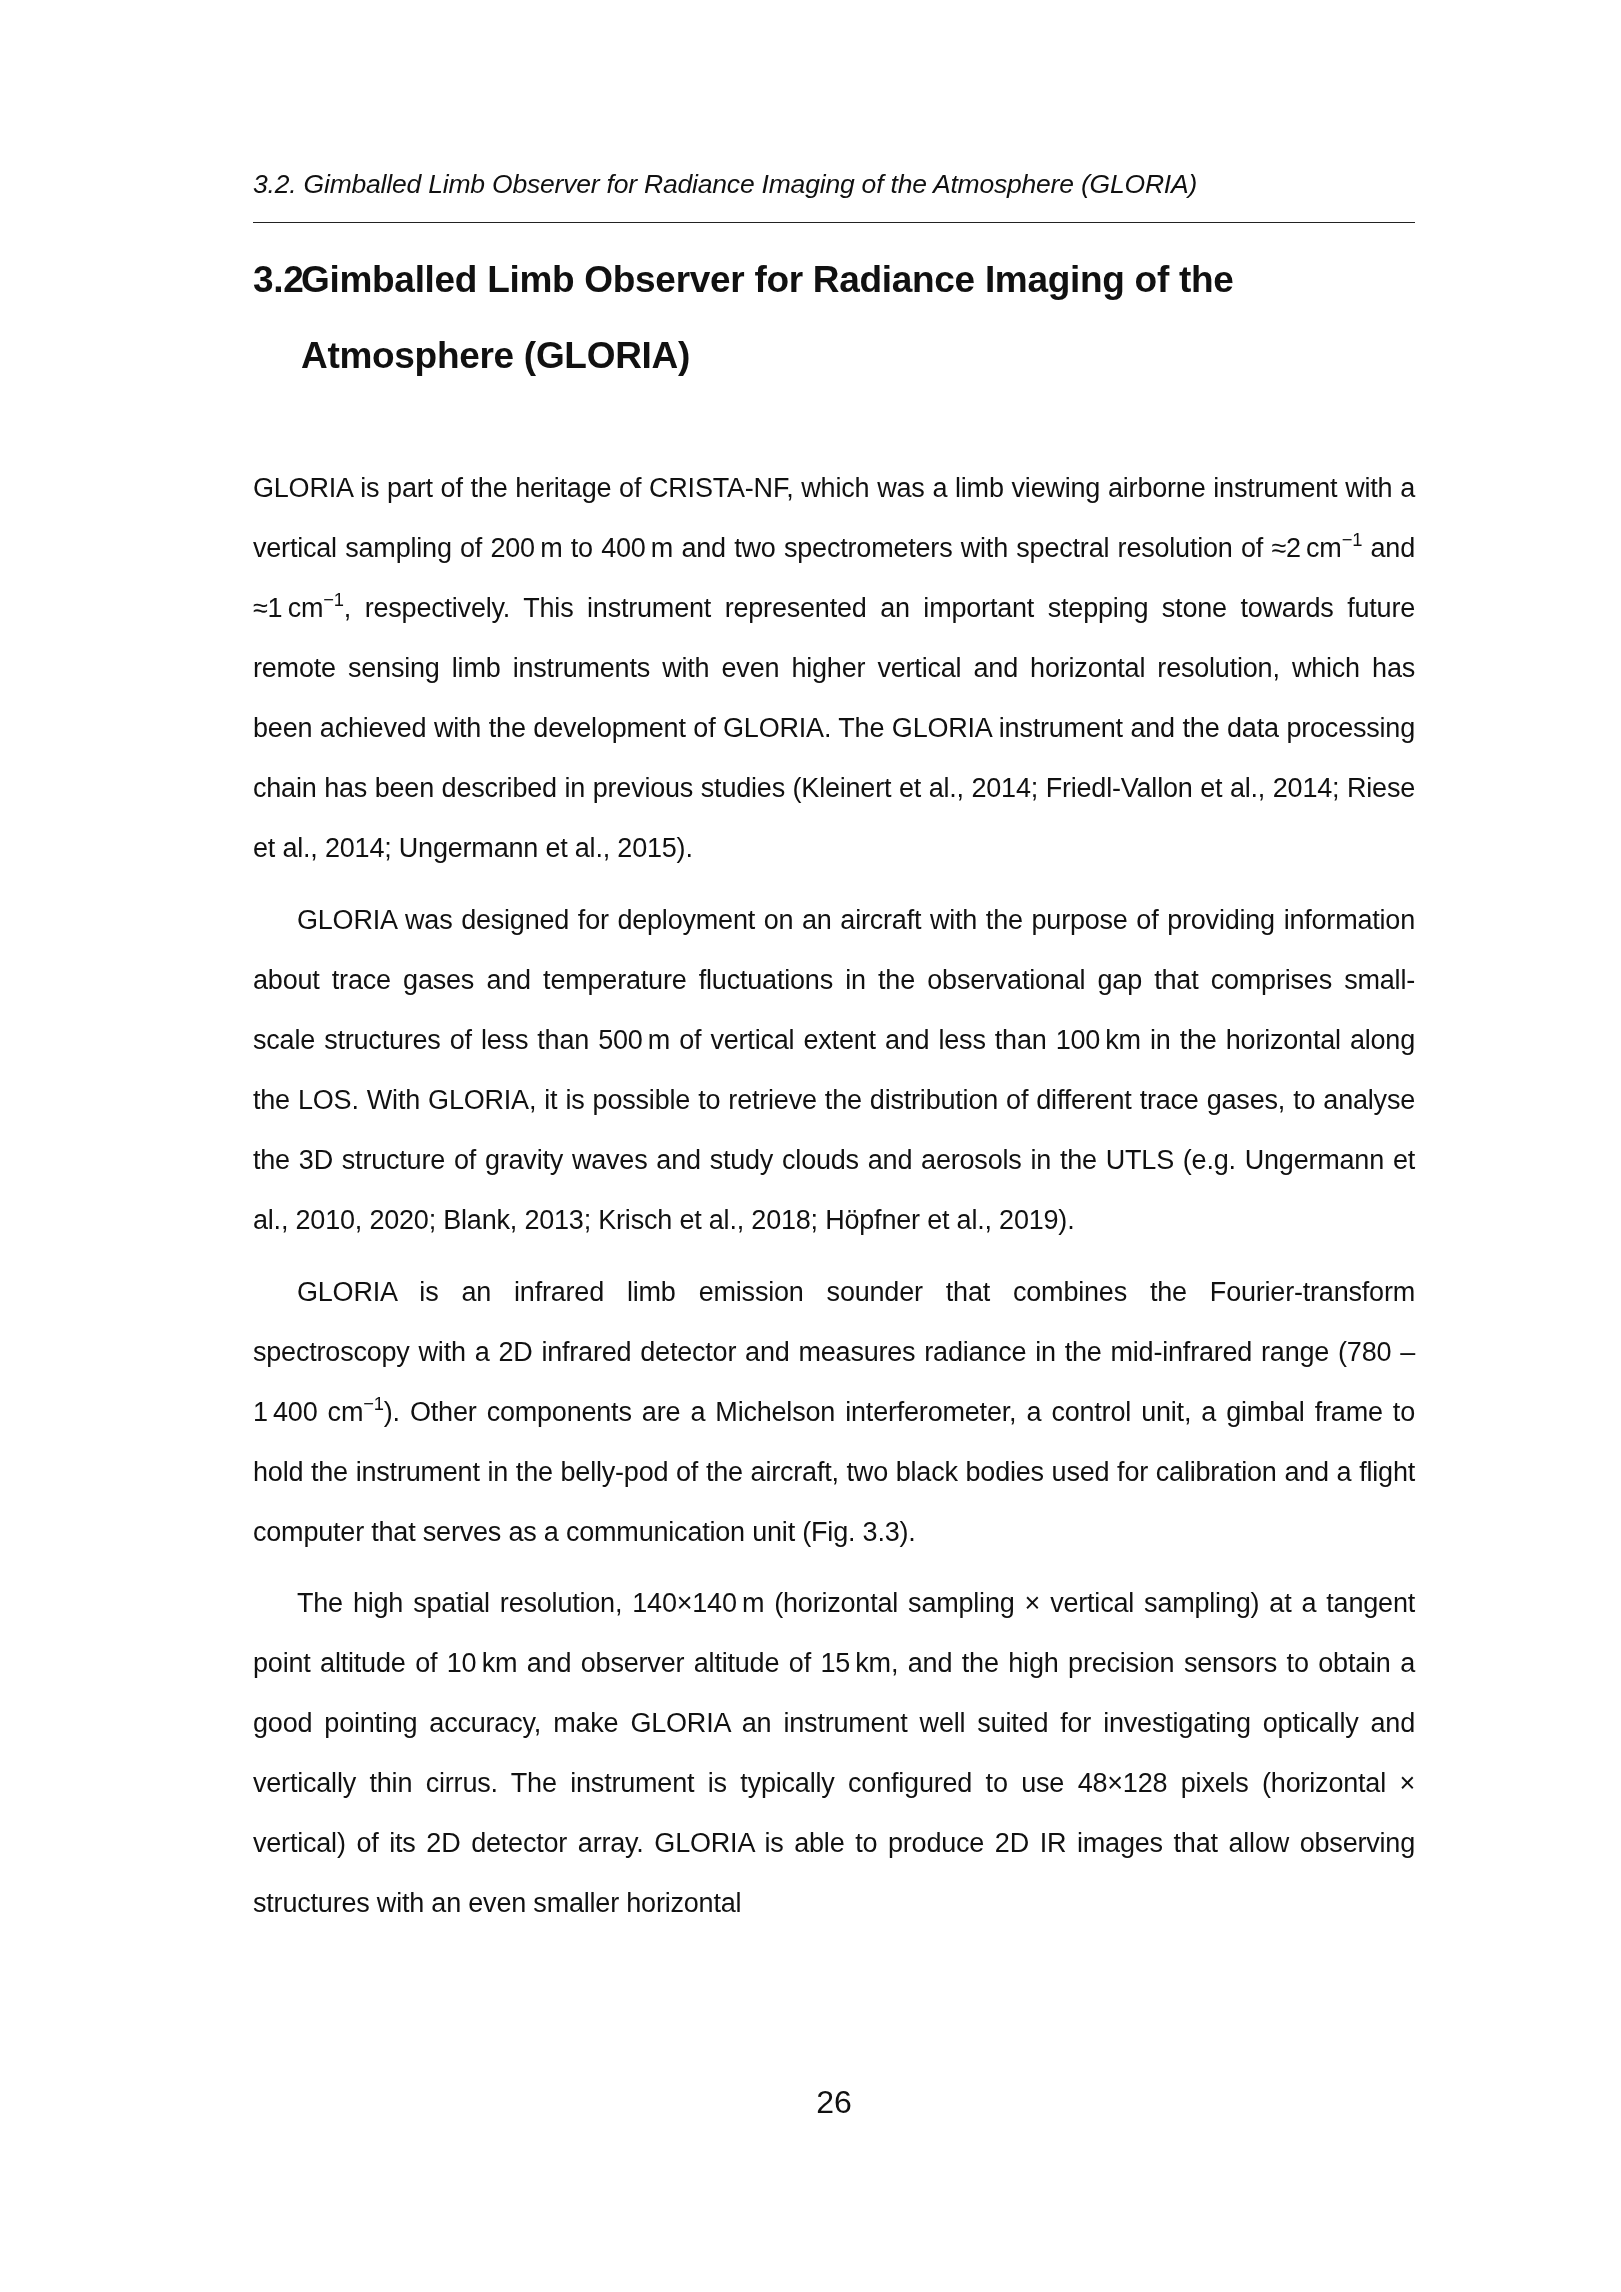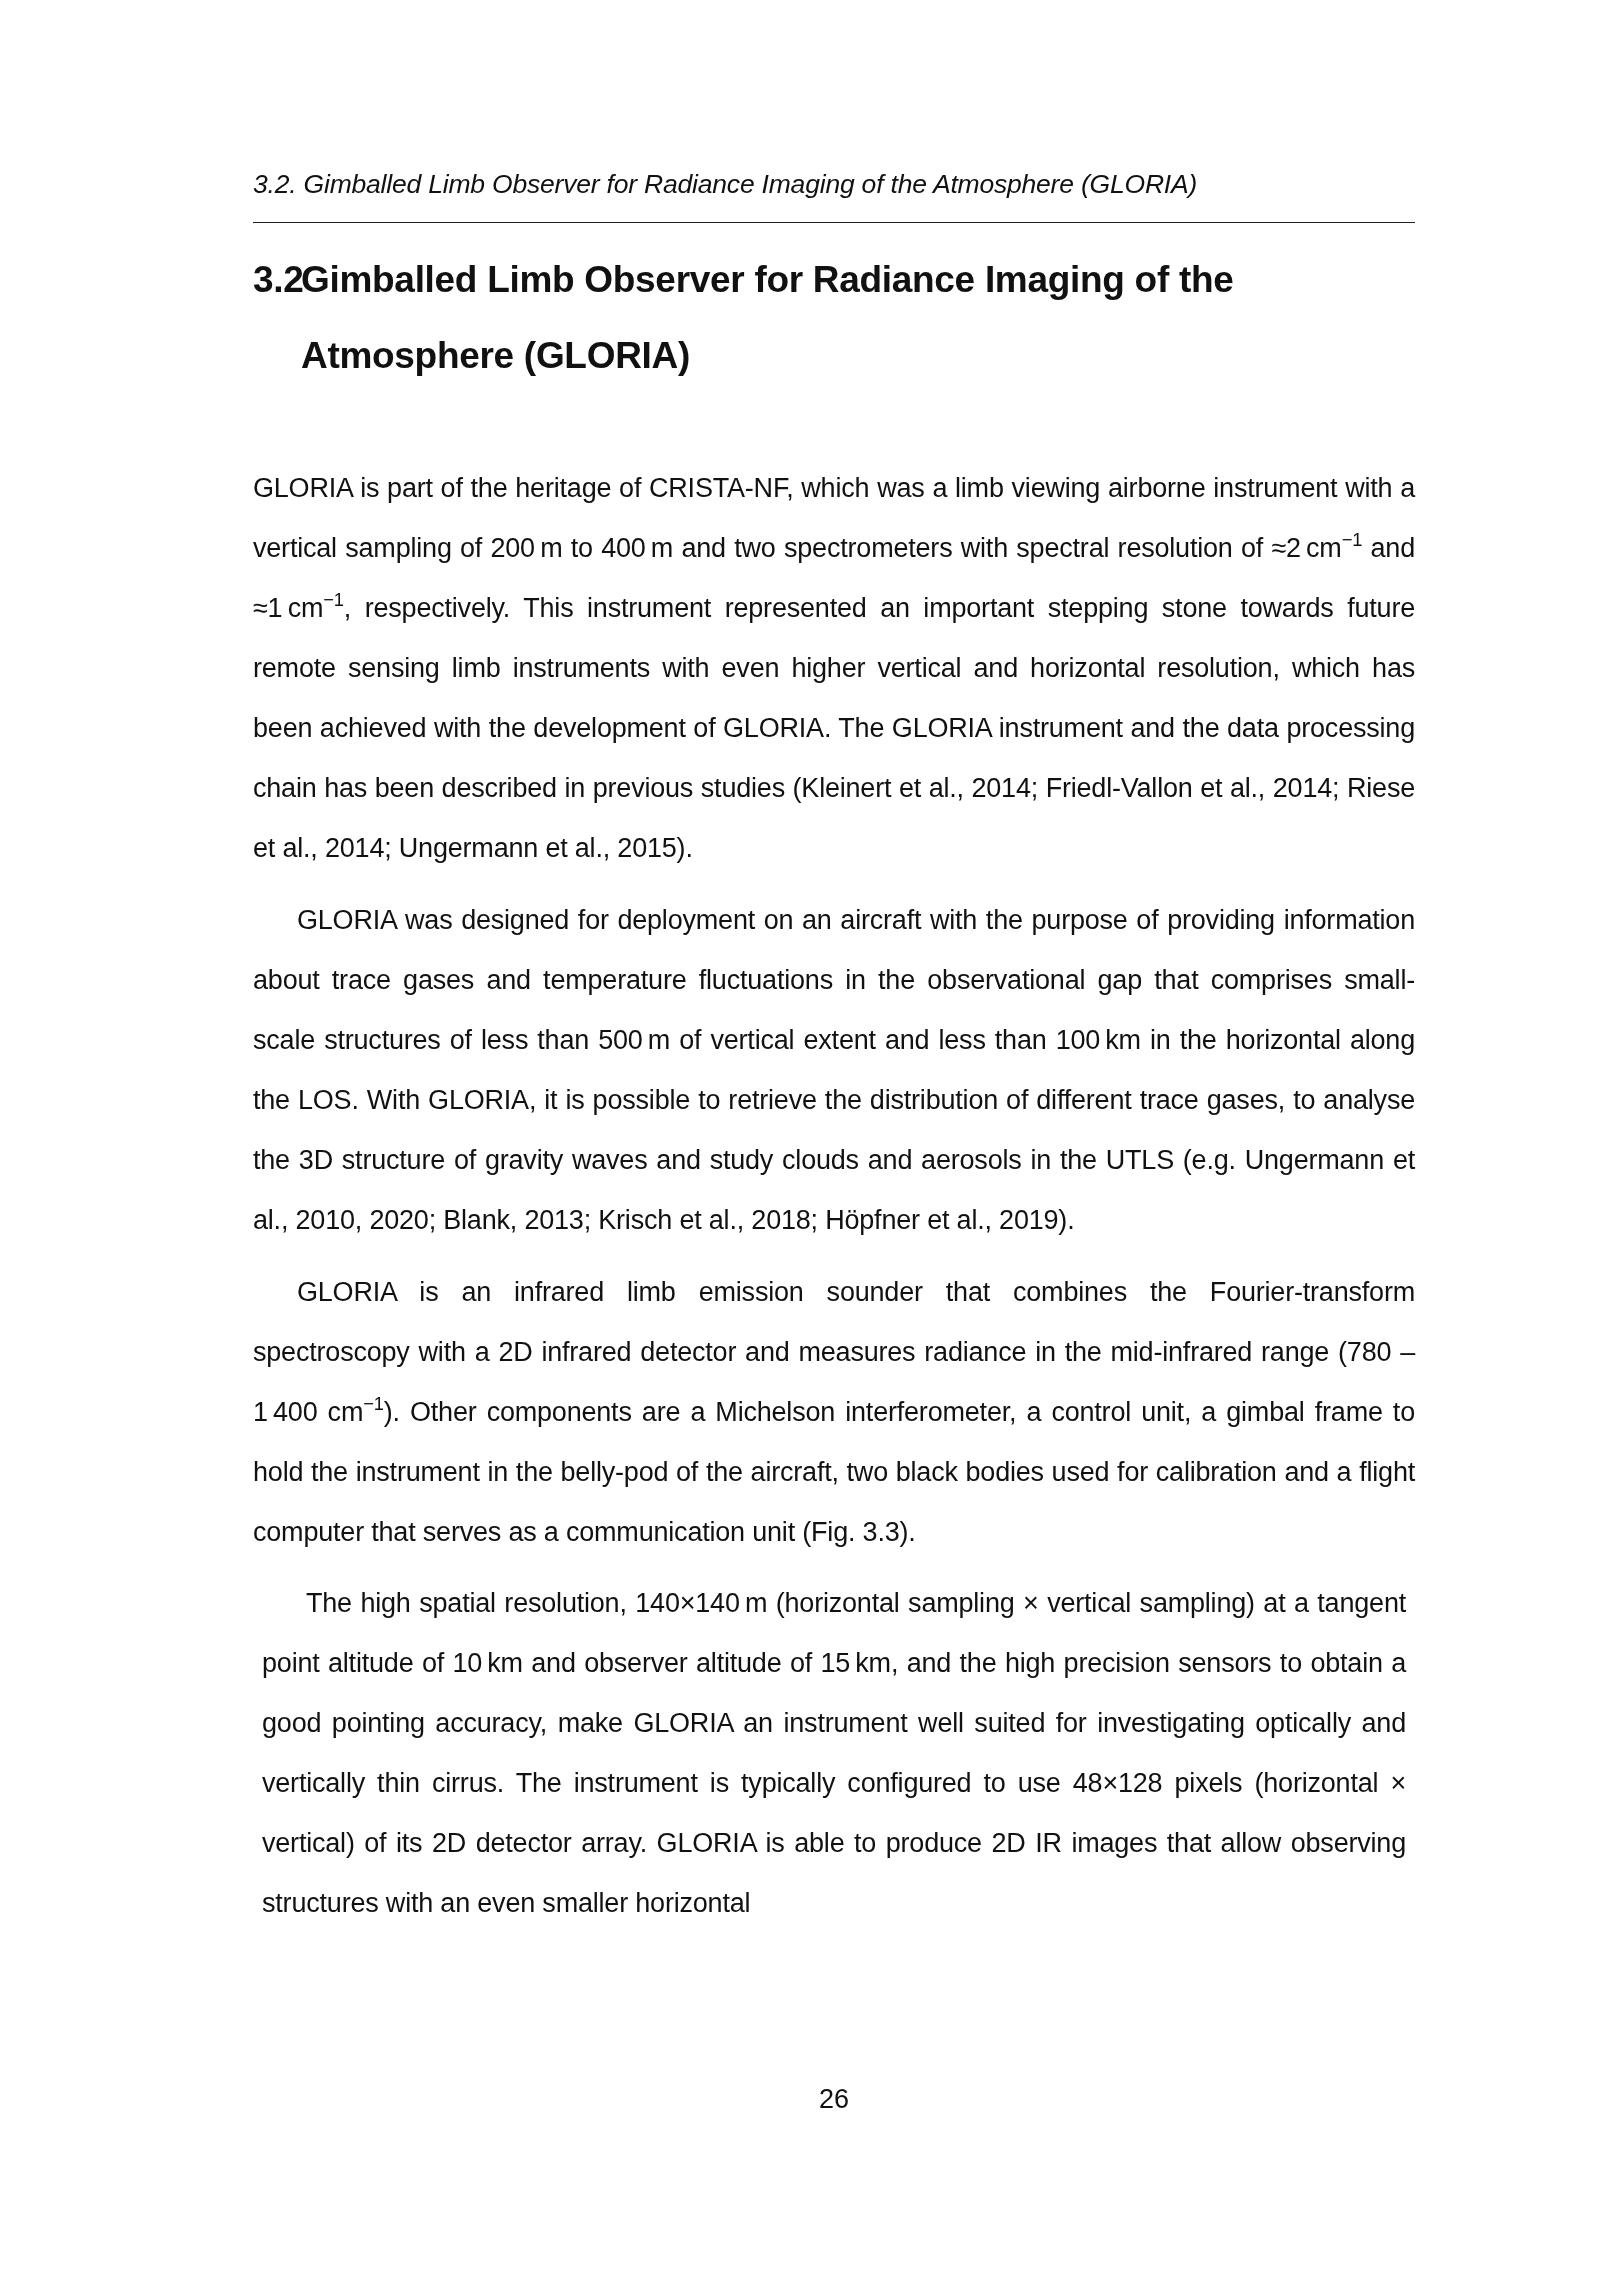--- a/index.html
+++ b/index.html
@@ -10,24 +10,24 @@
                   font-style: italic; font-size: 26.5px; line-height: 35px;
                   padding-bottom: 20px; border-bottom: 1.5px solid #222; letter-spacing: -0.2px; }
   .section-title { position: absolute; top: 242px; left: 0; width: 1162px;
                    font-weight: bold; font-size: 37px; line-height: 76px; letter-spacing: -0.3px; }
   .section-title .num { position: absolute; left: 0; top: 0; }
   .section-title .txt { display: block; margin-left: 48px; }
   .body { position: absolute; top: 458px; left: 0; width: 1162px;
           font-size: 27px; line-height: 60px; text-align: justify; letter-spacing: -0.2px; }
   .body p { margin: 0 0 11.8px 0; text-indent: 0; }
   .body p.indent { text-indent: 44px; }
-  .body p.last { margin: 9px; }
+  .body p.last { margin: 0; }
   sup { font-size: 0.68em; line-height: 0; vertical-align: 0.6em; }
   .pagenum { position: absolute; top: 2084px; left: 0; width: 1162px;
-             text-align: center; font-size: 27px; }
+             text-align: center; font-size: 32px; }
 </style>
 </head>
 <body>
 
 <div class="page">
   <div class="running-head">3.2.  Gimballed Limb Observer for Radiance Imaging of the Atmosphere (GLORIA)</div>
 
   <div class="section-title">
     <span class="num">3.2</span>
     <span class="txt">Gimballed Limb Observer for Radiance Imaging of the Atmosphere (GLORIA)</span>

